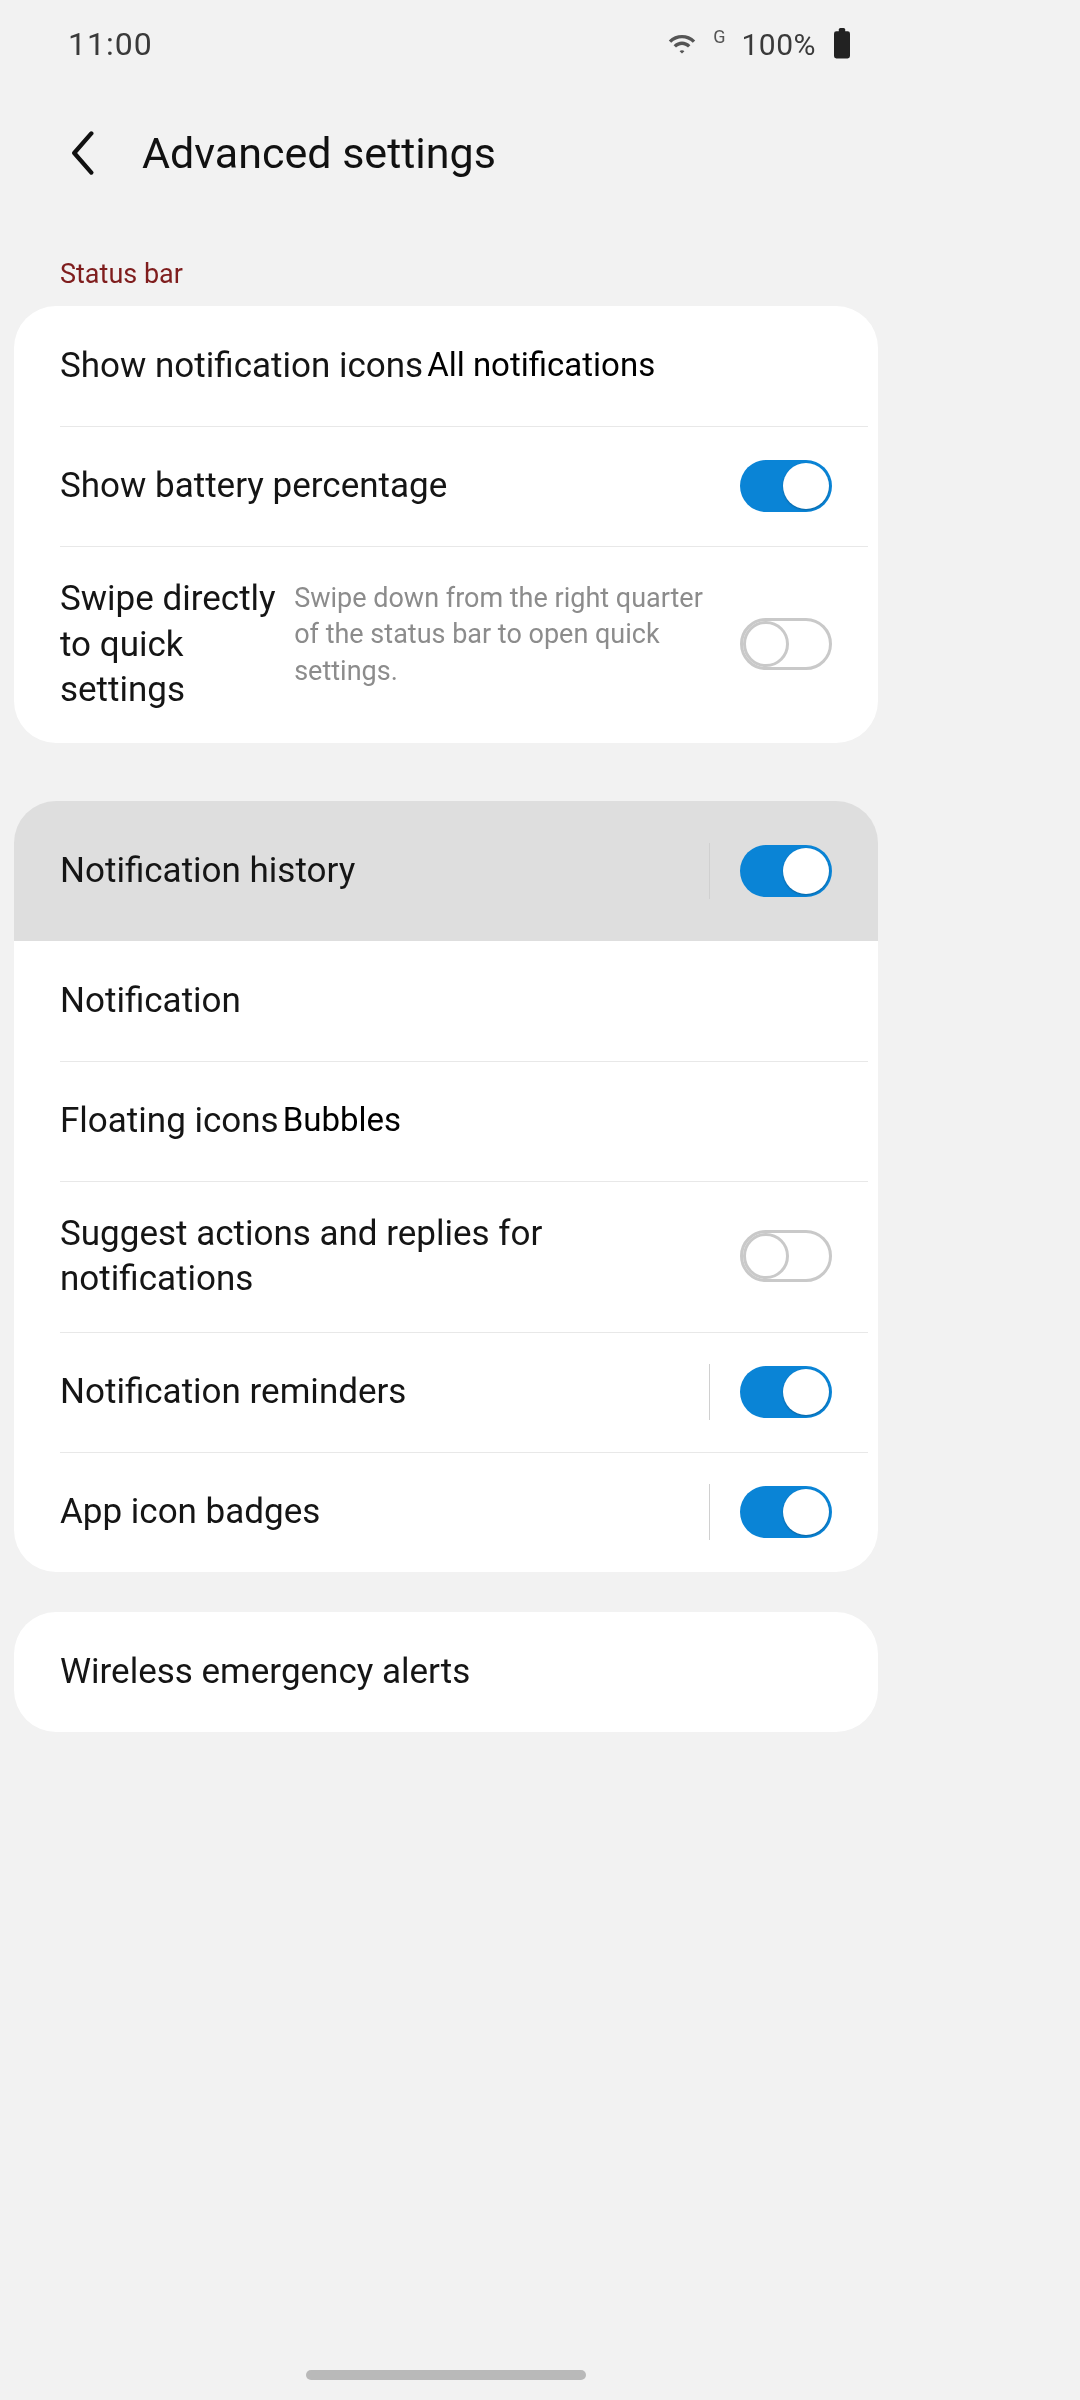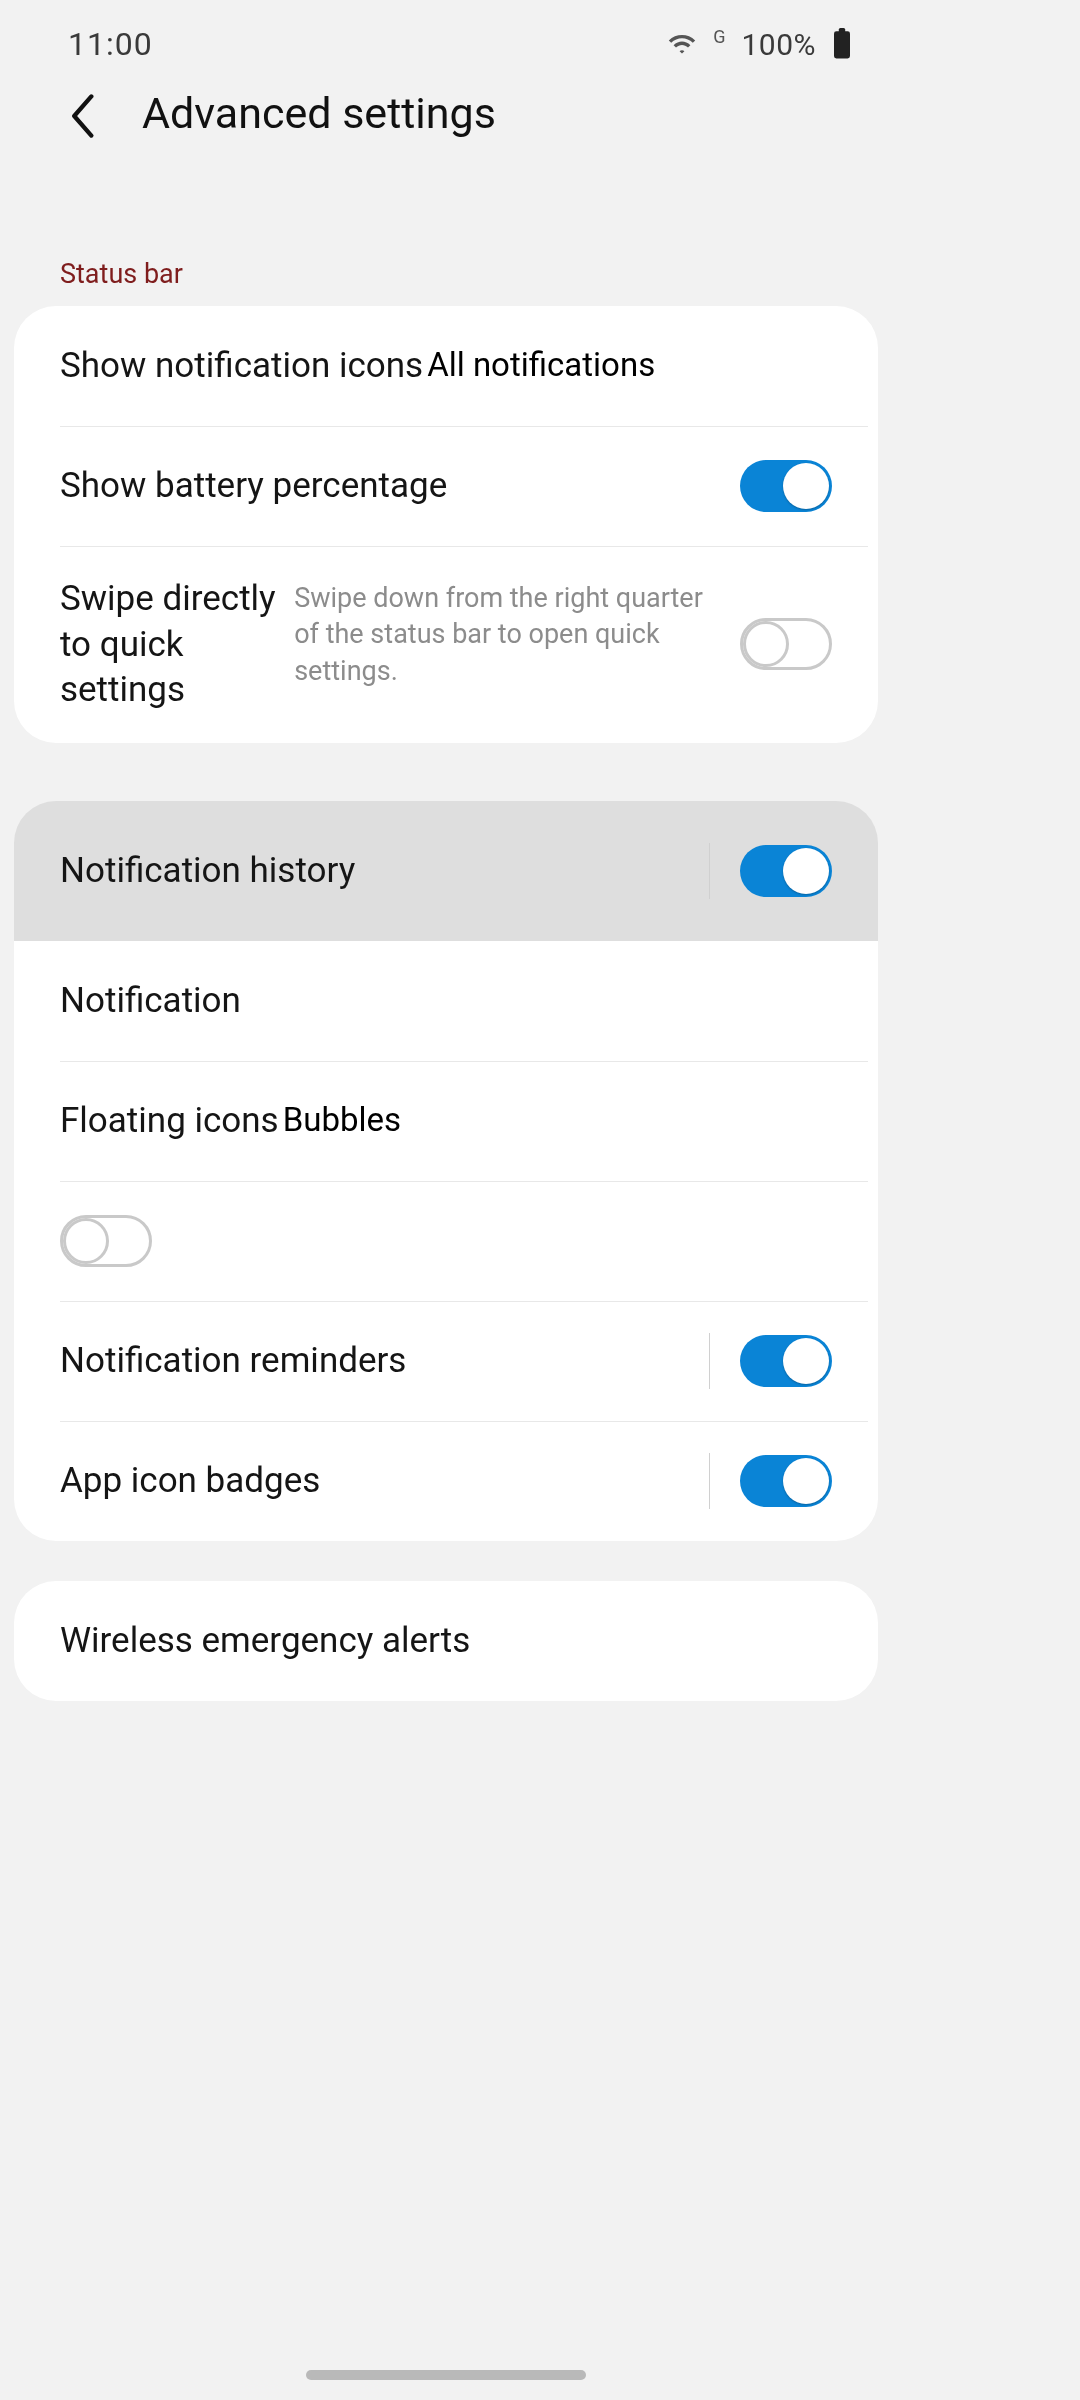--- a/index.html
+++ b/index.html
@@ -8,21 +8,21 @@
 
     
     .status-bar { height:88px; display:flex; align-items:center; justify-content:space-between; padding:0 40px; font-size:30px; color:#3a3a3a; }
     .status-left { font-size:32px; letter-spacing:1px; padding-left:28px; }
     .status-right { display:flex; align-items:center; gap:16px; }
     .wifi-icon, .g-icon, .batt-icon { display:inline-flex; align-items:center; }
     .g-label { font-size:18px; color:#555; position:relative; top:-8px; }
     .batt-pct { font-size:30px; letter-spacing:0.5px;text-align:right; }
 
     
-    .header { height:130px; display:flex; align-items:flex-start; padding:0 40px 0 56px; }
+    .header { height:130px; display:flex; align-items:center; padding:0 40px 0 56px; }
     .back { width:56px; height:56px; display:flex; align-items:center; justify-content:center; margin-right:30px; }
     .header-title { font-size:43px; color:#111; }
 
     .scroll { padding:0 0 0 0; }
 
     .section-label { font-size:27px; color:#7f1d1d; padding:40px 0 16px 60px; }
 
     .card { background:#fff; border-radius:42px; margin:0 14px; overflow:hidden; }
     .card + .card { margin-top:40px; }
 
@@ -129,20 +129,23 @@
             <div class="row-title">Notification</div>
           </div>
       </div>
       <div class="row">
         <div class="row-text">
           <div class="row-title">Floating icons</div>
           <div class="row-sub-accent">Bubbles</div>
         </div>
       </div>
       <div class="row">
+        <div class="row-text">
+            <div class="row-title">Suggest actions and replies for notifications</div>
+          </div>
         <div class="toggle off">
             <div class="knob"></div>
           </div>
       </div>
       <div class="row">
         <div class="row-text">
             <div class="row-title">Notification reminders</div>
           </div>
         <div class="vsep"></div>
         <div class="toggle on">

